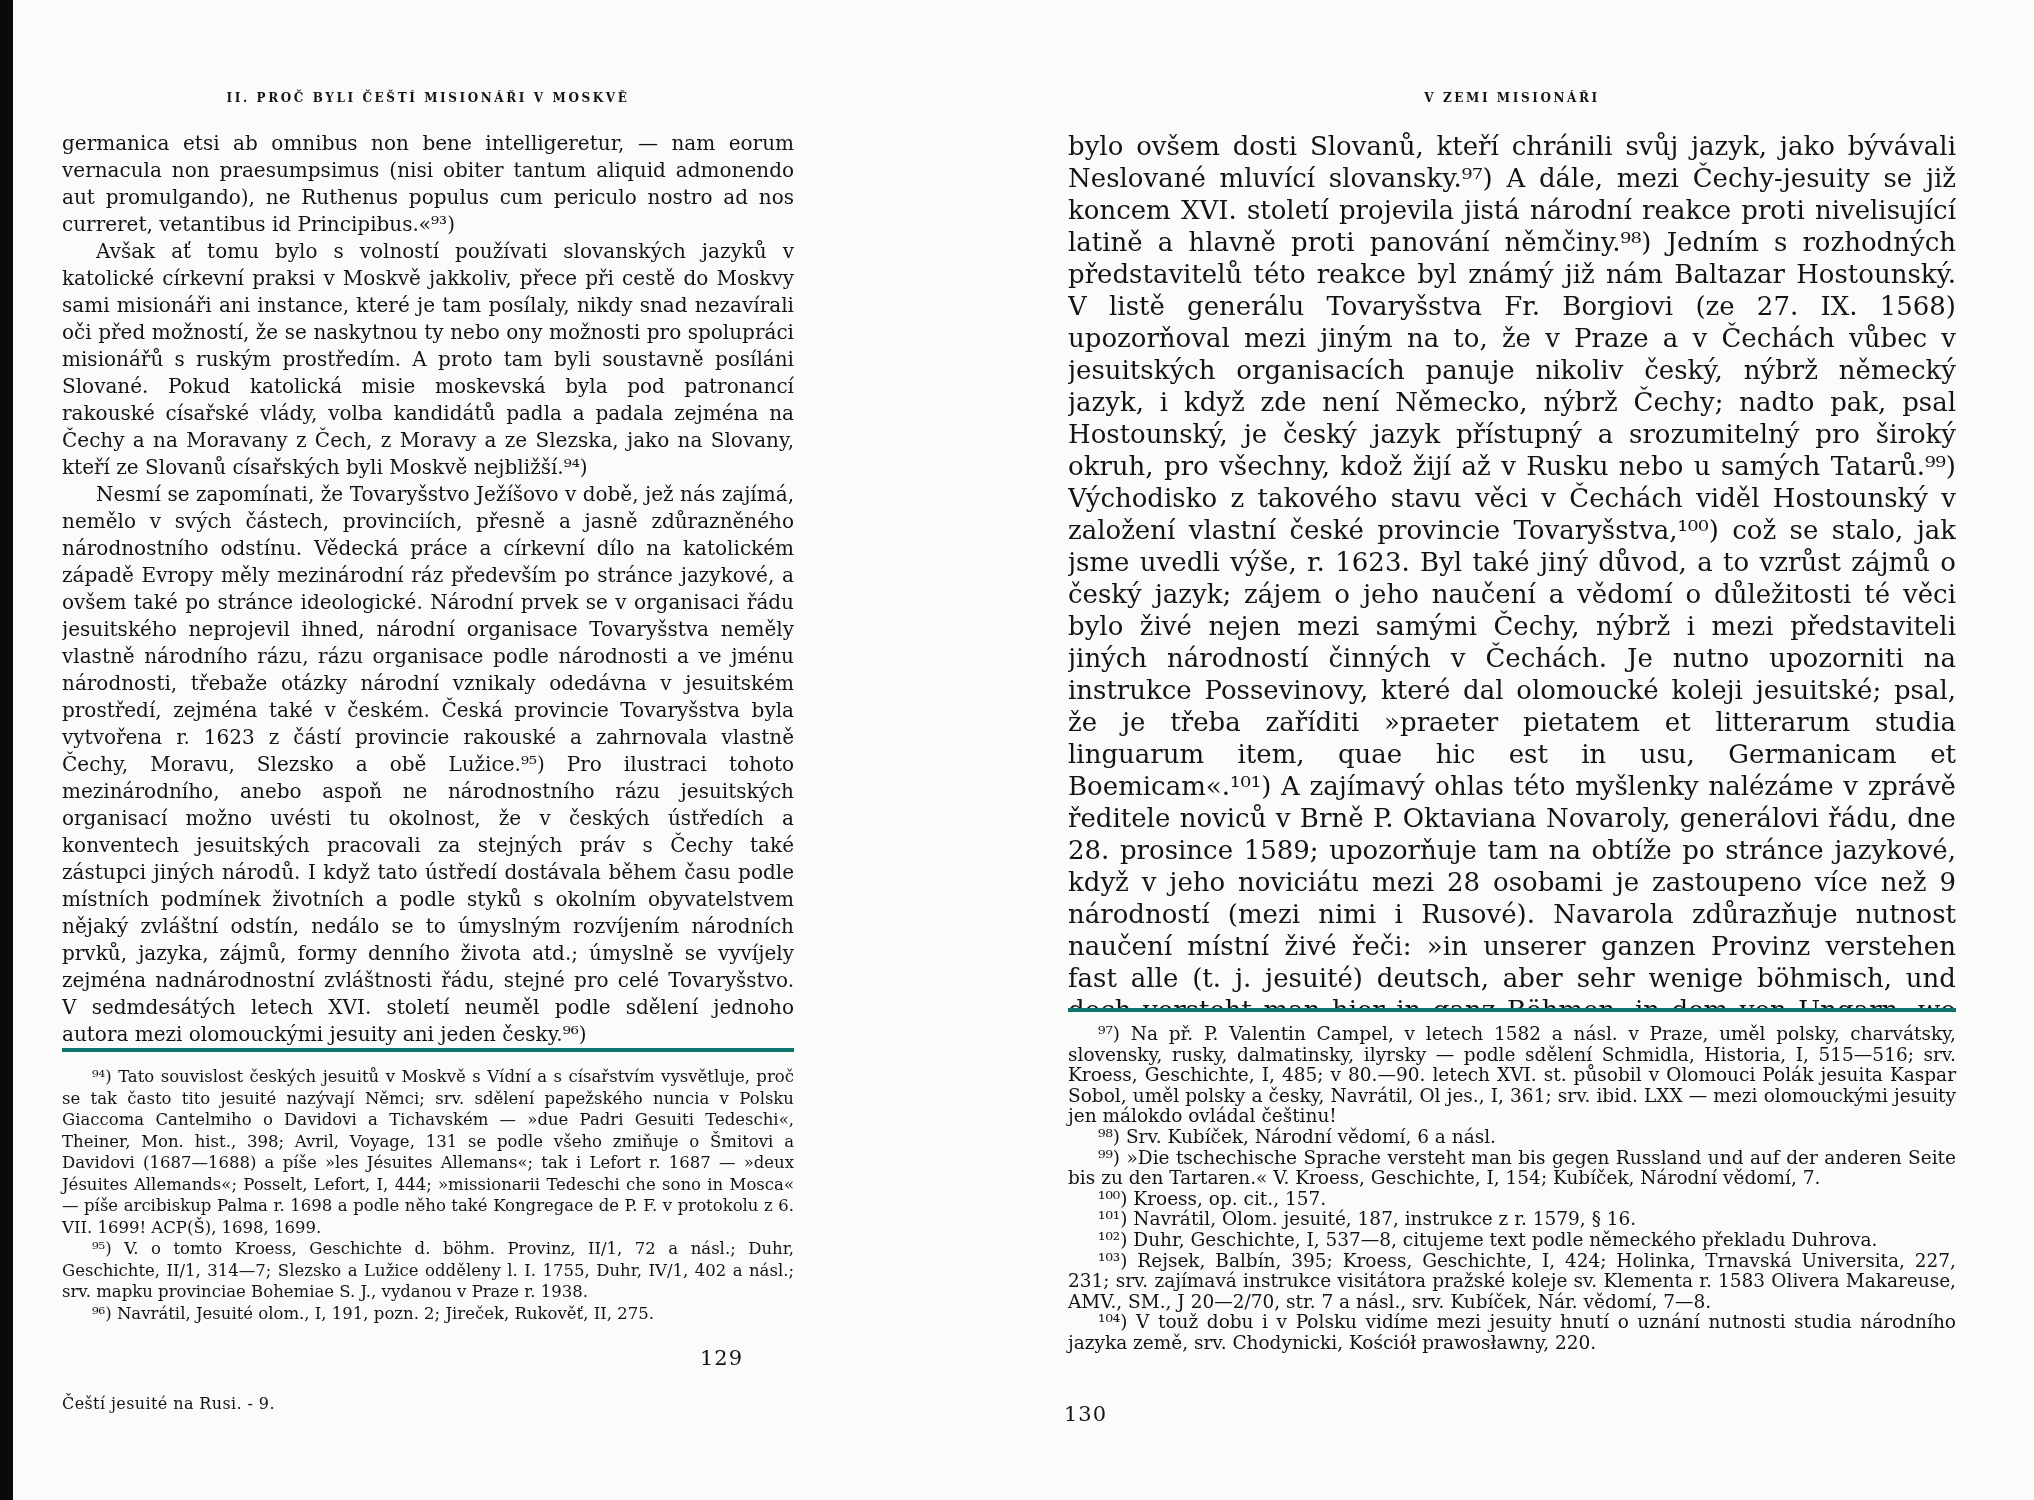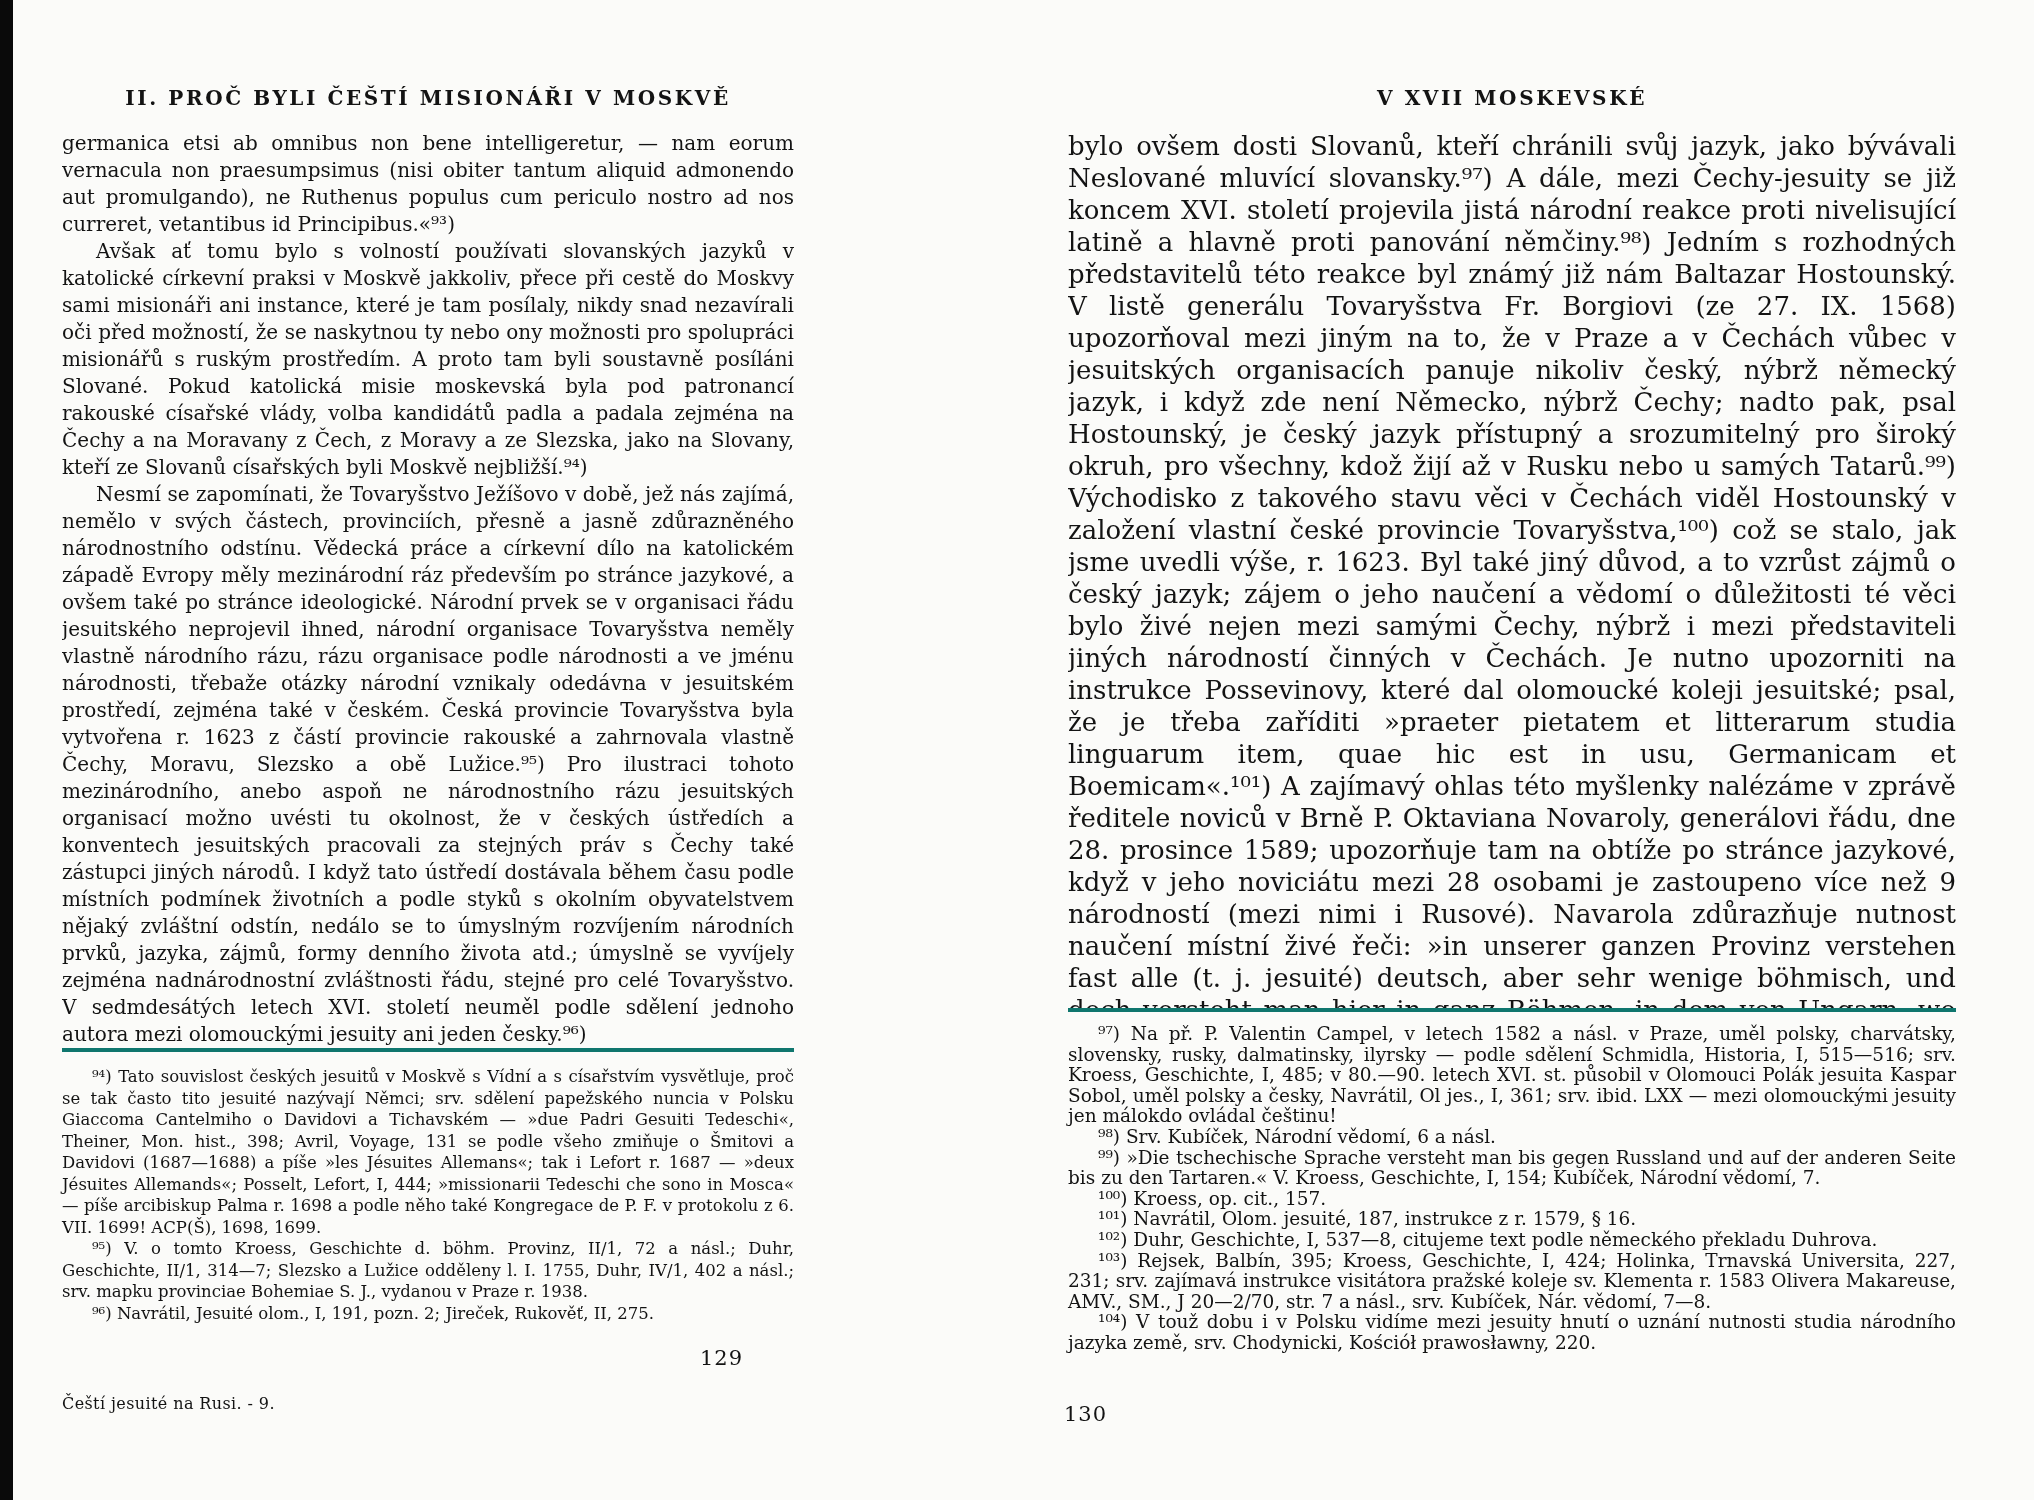--- a/index.html
+++ b/index.html
@@ -6,21 +6,21 @@
   body{
     width:2034px;height:1500px;position:relative;overflow:hidden;
     background:#fbfbf9;color:#131313;
     font-family:"DejaVu Serif", serif;
   }
   .scan-edge{position:absolute;left:0;top:0;width:13px;height:1500px;background:#0a0a0a;}
   .page{position:absolute;top:88px;}
   .page-left{left:62px;width:732px;height:1400px;}
   .page-right{left:1068px;width:888px;height:1400px;}
   .running-head{
-    text-align:center;font-size:20px;font-weight:bold;letter-spacing:2.6px;
+    text-align:center;font-size:12px;font-weight:bold;letter-spacing:2.6px;
     line-height:20px;white-space:nowrap;
   }
   .main-text{position:absolute;left:0;right:0;text-align:justify;overflow:hidden;}
   .main-left{top:42px;height:920px;font-size:20px;line-height:27px;}
   .main-right{top:42px;height:878px;font-size:26px;line-height:32px;}
   .main-text p{margin:0;}
   .main-text p.indent{text-indent:34px;}
   .footnote-block{position:absolute;left:0;right:0;border-top:4px solid #0f766e;text-align:justify;}
   .footnotes-left{top:960px;padding-top:14px;font-size:16.5px;line-height:21.5px;}
   .footnotes-right{top:920px;padding-top:12px;font-size:18.5px;line-height:20.6px;}
@@ -49,21 +49,21 @@
     <p>⁹⁴) Tato souvislost českých jesuitů v Moskvě s Vídní a s císařstvím vysvětluje, proč se tak často tito jesuité nazývají Němci; srv. sdělení papežského nuncia v Polsku Giaccoma Cantelmiho o Davidovi a Tichavském — »due Padri Gesuiti Tedeschi«, Theiner, Mon. hist., 398; Avril, Voyage, 131 se podle všeho zmiňuje o Šmitovi a Davidovi (1687—1688) a píše »les Jésuites Allemans«; tak i Lefort r. 1687 — »deux Jésuites Allemands«; Posselt, Lefort, I, 444; »missionarii Tedeschi che sono in Mosca« — píše arcibiskup Palma r. 1698 a podle něho také Kongregace de P. F. v protokolu z 6. VII. 1699! ACP(Š), 1698, 1699.</p>
     <p>⁹⁵) V. o tomto Kroess, Geschichte d. böhm. Provinz, II/1, 72 a násl.; Duhr, Geschichte, II/1, 314—7; Slezsko a Lužice odděleny l. I. 1755, Duhr, IV/1, 402 a násl.; srv. mapku provinciae Bohemiae S. J., vydanou v Praze r. 1938.</p>
     <p>⁹⁶) Navrátil, Jesuité olom., I, 191, pozn. 2; Jireček, Rukověť, II, 275.</p>
   </div>
 
   <div class="page-number pn-left">129</div>
   <div class="signature">Čeští jesuité na Rusi. - 9.</div>
 </div>
 
 <div class="page page-right">
-  <div class="running-head">V XVII MOSKEVSKÉ</div>
+  <div class="running-head">V ZEMI MISIONÁŘI</div>
 
   <div class="main-text main-right">
     <p>bylo ovšem dosti Slovanů, kteří chránili svůj jazyk, jako bývávali Neslované mluvící slovansky.⁹⁷) A dále, mezi Čechy-jesuity se již koncem XVI. století projevila jistá národní reakce proti nivelisující latině a hlavně proti panování němčiny.⁹⁸) Jedním s rozhodných představitelů této reakce byl známý již nám Baltazar Hostounský. V listě generálu Tovaryšstva Fr. Borgiovi (ze 27. IX. 1568) upozorňoval mezi jiným na to, že v Praze a v Čechách vůbec v jesuitských organisacích panuje nikoliv český, nýbrž německý jazyk, i když zde není Německo, nýbrž Čechy; nadto pak, psal Hostounský, je český jazyk přístupný a srozumitelný pro široký okruh, pro všechny, kdož žijí až v Rusku nebo u samých Tatarů.⁹⁹) Východisko z takového stavu věci v Čechách viděl Hostounský v založení vlastní české provincie Tovaryšstva,¹⁰⁰) což se stalo, jak jsme uvedli výše, r. 1623. Byl také jiný důvod, a to vzrůst zájmů o český jazyk; zájem o jeho naučení a vědomí o důležitosti té věci bylo živé nejen mezi samými Čechy, nýbrž i mezi představiteli jiných národností činných v Čechách. Je nutno upozorniti na instrukce Possevinovy, které dal olomoucké koleji jesuitské; psal, že je třeba zaříditi »praeter pietatem et litterarum studia linguarum item, quae hic est in usu, Germanicam et Boemicam«.¹⁰¹) A zajímavý ohlas této myšlenky nalézáme v zprávě ředitele noviců v Brně P. Oktaviana Novaroly, generálovi řádu, dne 28. prosince 1589; upozorňuje tam na obtíže po stránce jazykové, když v jeho noviciátu mezi 28 osobami je zastoupeno více než 9 národností (mezi nimi i Rusové). Navarola zdůrazňuje nutnost naučení místní živé řeči: »in unserer ganzen Provinz verstehen fast alle (t. j. jesuité) deutsch, aber sehr wenige böhmisch, und doch versteht man hier in ganz Böhmen, in dem von Ungarn, wo die Unsrigen sind, in ganz Slavonien, in Polen und der Moskovei gut böhmisch und deshalb wäre es hier und anderswo sehr nützlich.«¹⁰²) Český jazyk byl tehdy již na učebném programu v Brně (1 hodina denně).¹⁰³) Tak koncem XVI. století bylo jasno, že nutno uznat práva českého jazyka z důvodů jak všeobecných, tak i praktických.¹⁰⁴) V poslední čtvrtině století XVII. český jazyk nabývá už zvláštního vý-</p>
   </div>
 
   <div class="footnote-block footnotes-right">
     <p>⁹⁷) Na př. P. Valentin Campel, v letech 1582 a násl. v Praze, uměl polsky, charvátsky, slovensky, rusky, dalmatinsky, ilyrsky — podle sdělení Schmidla, Historia, I, 515—516; srv. Kroess, Geschichte, I, 485; v 80.—90. letech XVI. st. působil v Olomouci Polák jesuita Kaspar Sobol, uměl polsky a česky, Navrátil, Ol jes., I, 361; srv. ibid. LXX — mezi olomouckými jesuity jen málokdo ovládal češtinu!</p>
     <p>⁹⁸) Srv. Kubíček, Národní vědomí, 6 a násl.</p>
     <p>⁹⁹) »Die tschechische Sprache versteht man bis gegen Russland und auf der anderen Seite bis zu den Tartaren.« V. Kroess, Geschichte, I, 154; Kubíček, Národní vědomí, 7.</p>
     <p>¹⁰⁰) Kroess, op. cit., 157.</p>

